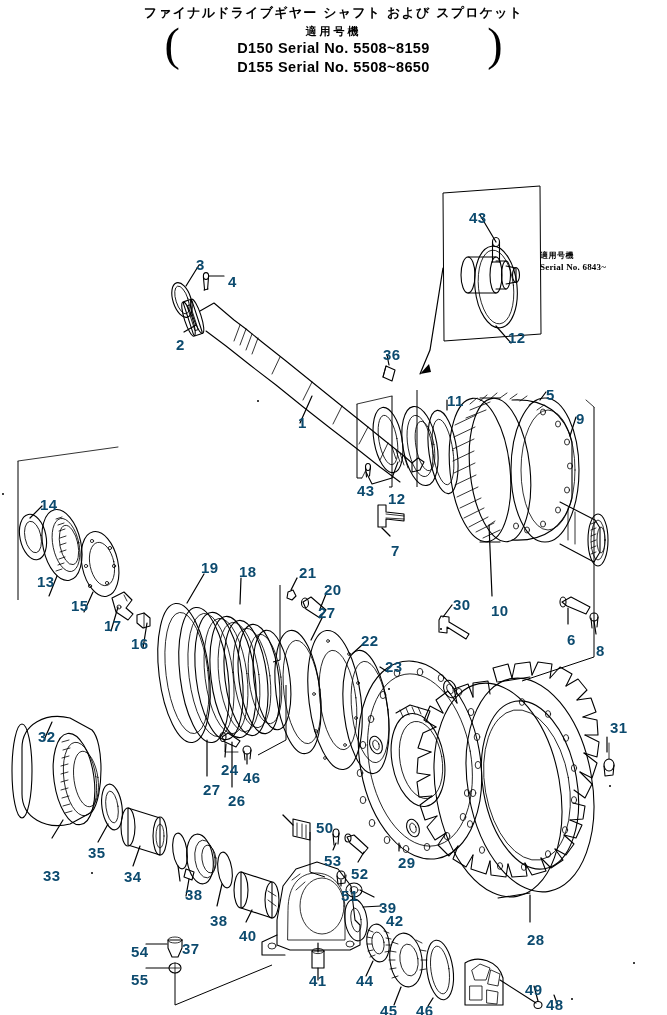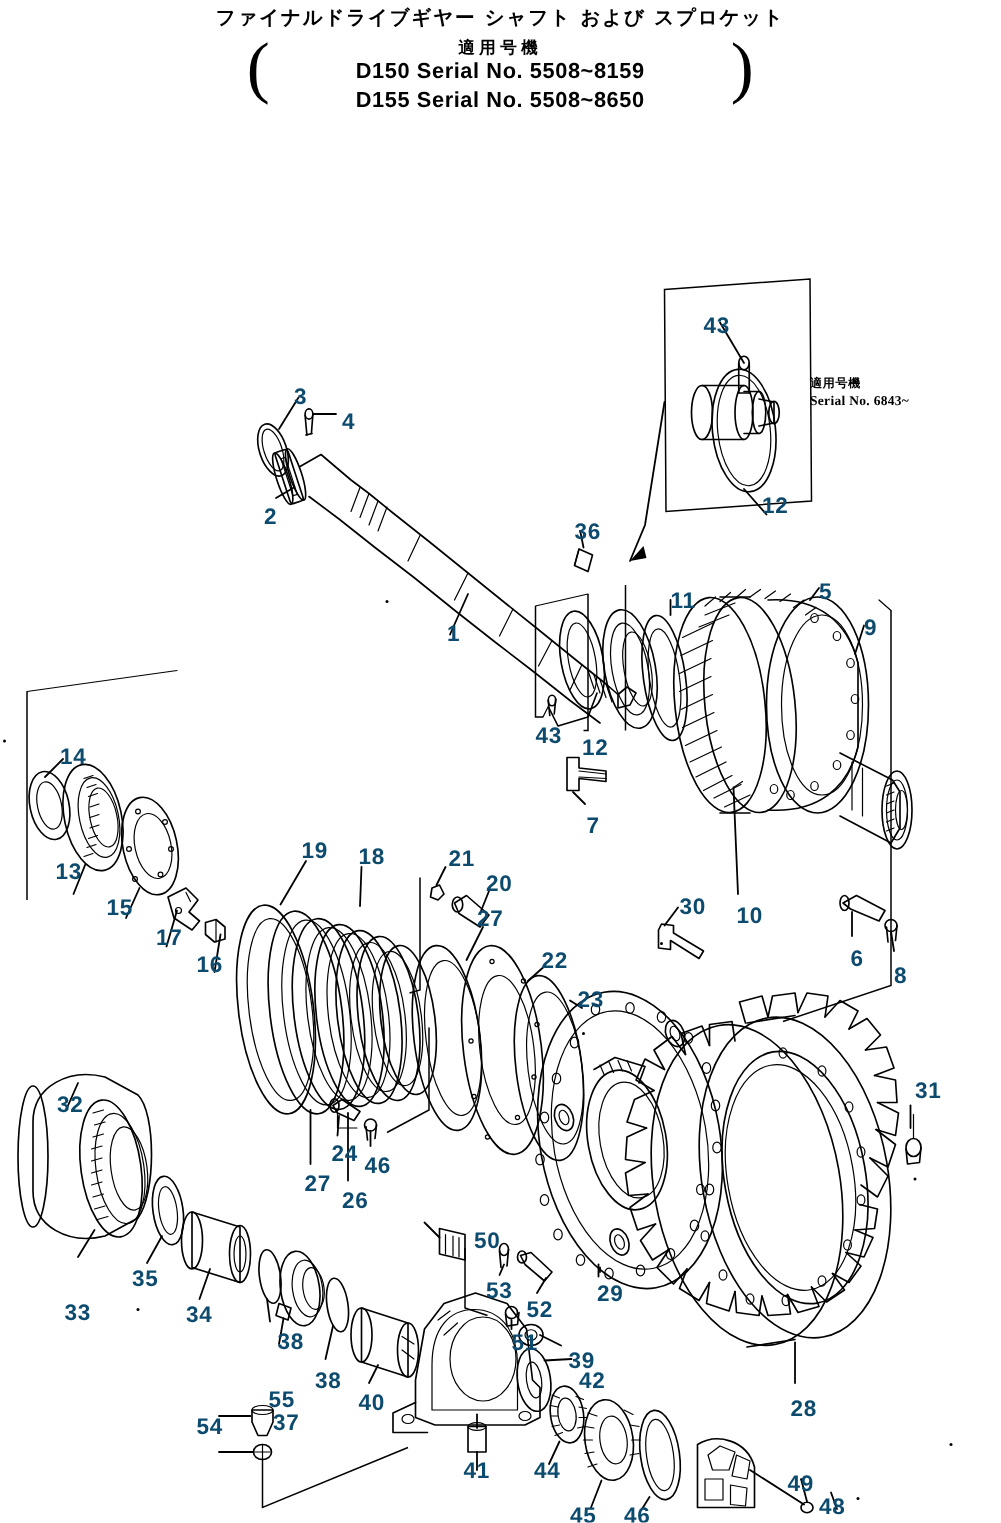--- a/index.html
+++ b/index.html
@@ -668,18 +668,18 @@
       <div class="cal" style="left: 341px; top: 888px;">51</div>
       <div class="cal" style="left: 379px; top: 900px;">39</div>
       <div class="cal" style="left: 386px; top: 913px;">42</div>
       <div class="cal" style="left: 309px; top: 973px;">41</div>
       <div class="cal" style="left: 356px; top: 973px;">44</div>
       <div class="cal" style="left: 380px; top: 1003px;">45</div>
       <div class="cal" style="left: 416px; top: 1003px;">46</div>
       <div class="cal" style="left: 525px; top: 982px;">49</div>
       <div class="cal" style="left: 546px; top: 997px;">48</div>
       <div class="cal" style="left: 131px; top: 944px;">54</div>
-      <div class="cal" style="left: 131px; top: 926px; margin-left: 48px;">55</div>
+      <div class="cal" style="left: 131px; top: 972px;">55</div>
       <div class="cal" style="left: 469px; top: 210px;">43</div>
       <div class="cal" style="left: 508px; top: 330px;">12</div>
     </div>
 
 </div>
 
 </body></html>

